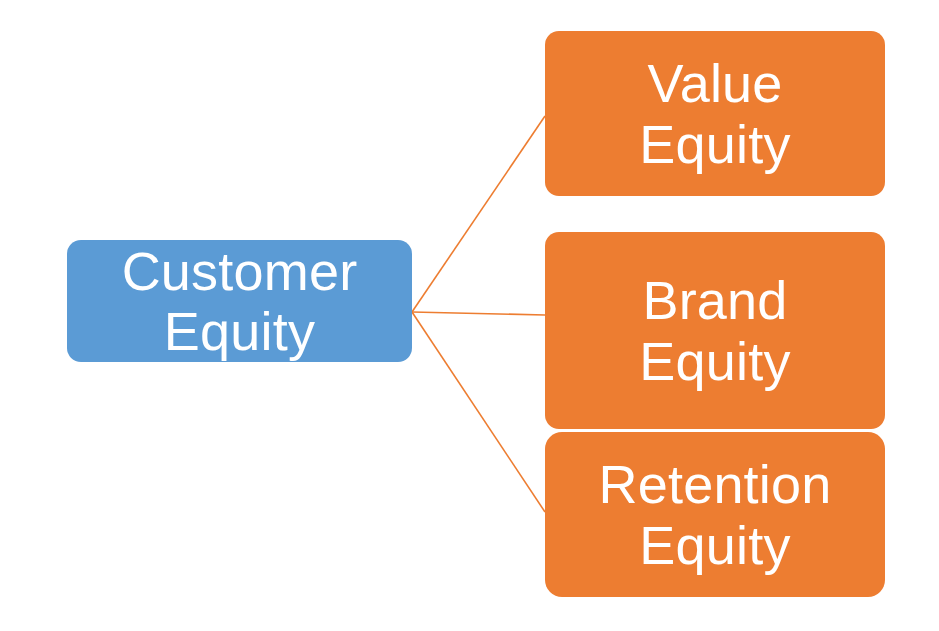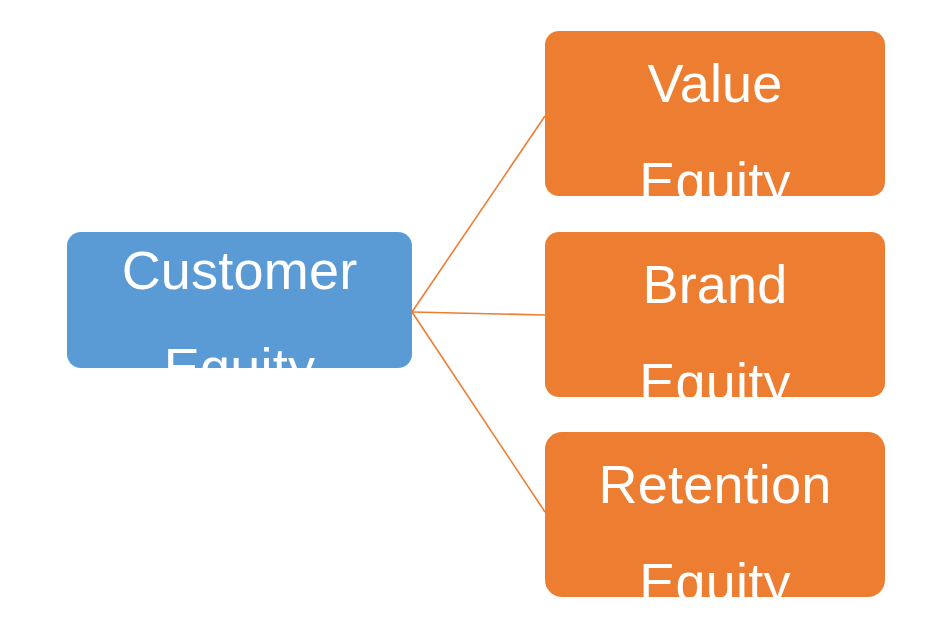--- a/index.html
+++ b/index.html
@@ -36,43 +36,42 @@
     justify-content: center;
     color: #ffffff;
     text-align: center;
     line-height: 1.12;
     font-weight: 400;
     letter-spacing: 0.2px;
   }
   .node .line {
     display: block;
     white-space: nowrap;
-    margin-top: 37px;
   }
   #node-root {
     left: 67px;
-    top: 232px;
+    top: 240px;
     width: 345px;
-    height: 136px;
+    height: 122px;
     background: #5b9bd5;
     font-size: 54px;
   }
   #node-value {
     left: 545px;
     top: 31px;
     width: 340px;
     height: 165px;
     background: #ed7d31;
     font-size: 54px;
   }
   #node-brand {
     left: 545px;
     top: 232px;
     width: 340px;
-    height: 165px;
+    height: 197px;
     background: #ed7d31;
     font-size: 54px;
   }
   #node-retention {
     left: 545px;
     top: 432px;
     width: 340px;
     height: 165px;
     background: #ed7d31;
     font-size: 54px;

